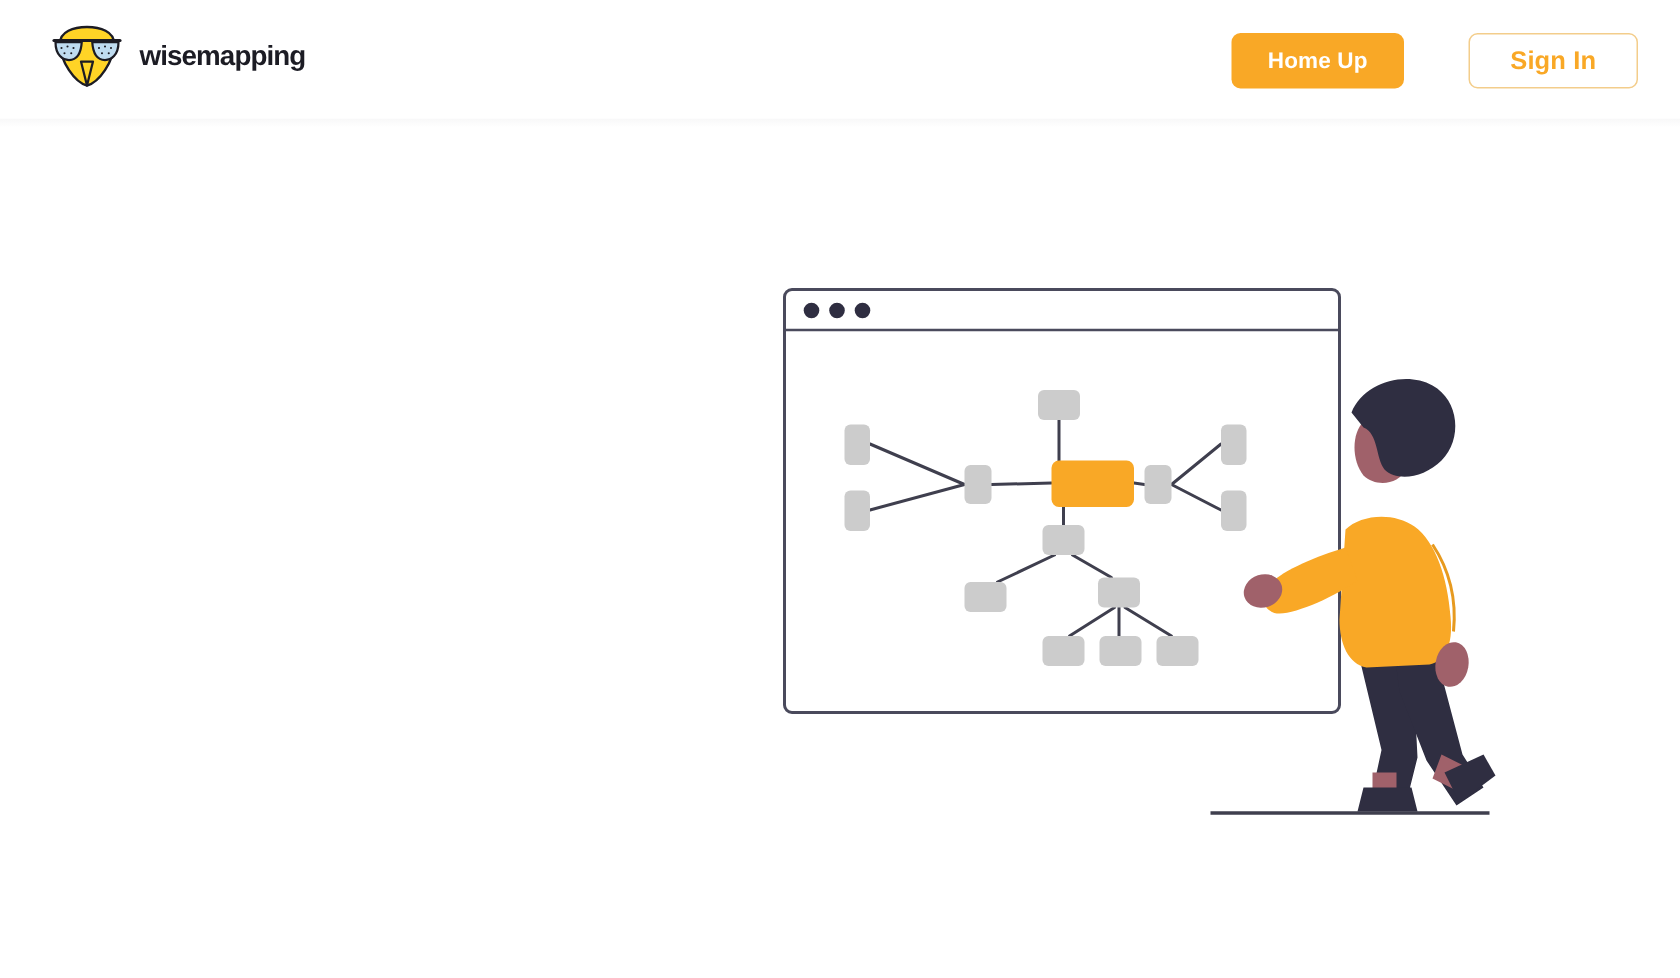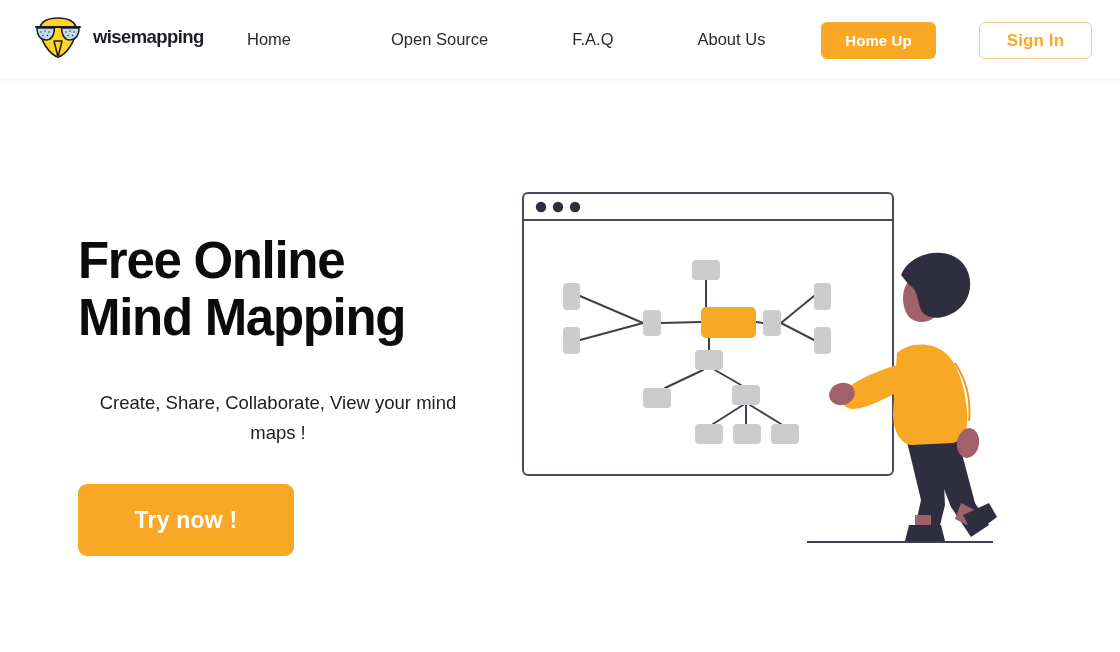--- a/index.html
+++ b/index.html
@@ -195,38 +195,26 @@
 
           <path d="M24 26 L28 42 L32 26 Z" fill="#FFD426" stroke="#1c1c24" stroke-width="1.5" stroke-linejoin="round"></path>
         </svg>
       </span>
       <span class="logo-text">
         <span class="l1">wise</span>
         <span class="l2">mapping</span>
       </span>
     </div>
 
-    <nav class="nav">
-      <a class="nav-item n0">Home</a>
-      <a class="nav-item n1">Open Source</a>
-      <a class="nav-item n2">F.A.Q</a>
-      <a class="nav-item n3">About Us</a>
-    </nav>
 
     <button class="btn-signup">Home Up</button>
     <button class="btn-signin">Sign In</button>
   </div>
   <div class="header-shadow"></div>
 
-  <div class="hero-left">
-    <h1 class="hero-title">Free Online
-Mind Mapping</h1>
-    <p class="hero-sub">Create, Share, Collaborate, View your mind maps !</p>
-    <button class="btn-try">Try now !</button>
-  </div>
 
   <div class="hero-illustration">
     <svg viewBox="0 0 510 370" width="510" height="370">
 
       <line x1="302" y1="357" x2="488" y2="357" stroke="#3f3f4e" stroke-width="2.2"></line>
 
       <g>
         <rect x="18" y="8" width="370" height="282" rx="5" ry="5" fill="#ffffff" stroke="#4a4a5c" stroke-width="2"></rect>
         <line x1="18" y1="35" x2="388" y2="35" stroke="#4a4a5c" stroke-width="1.8"></line>
         <g fill="#2f2e41">

